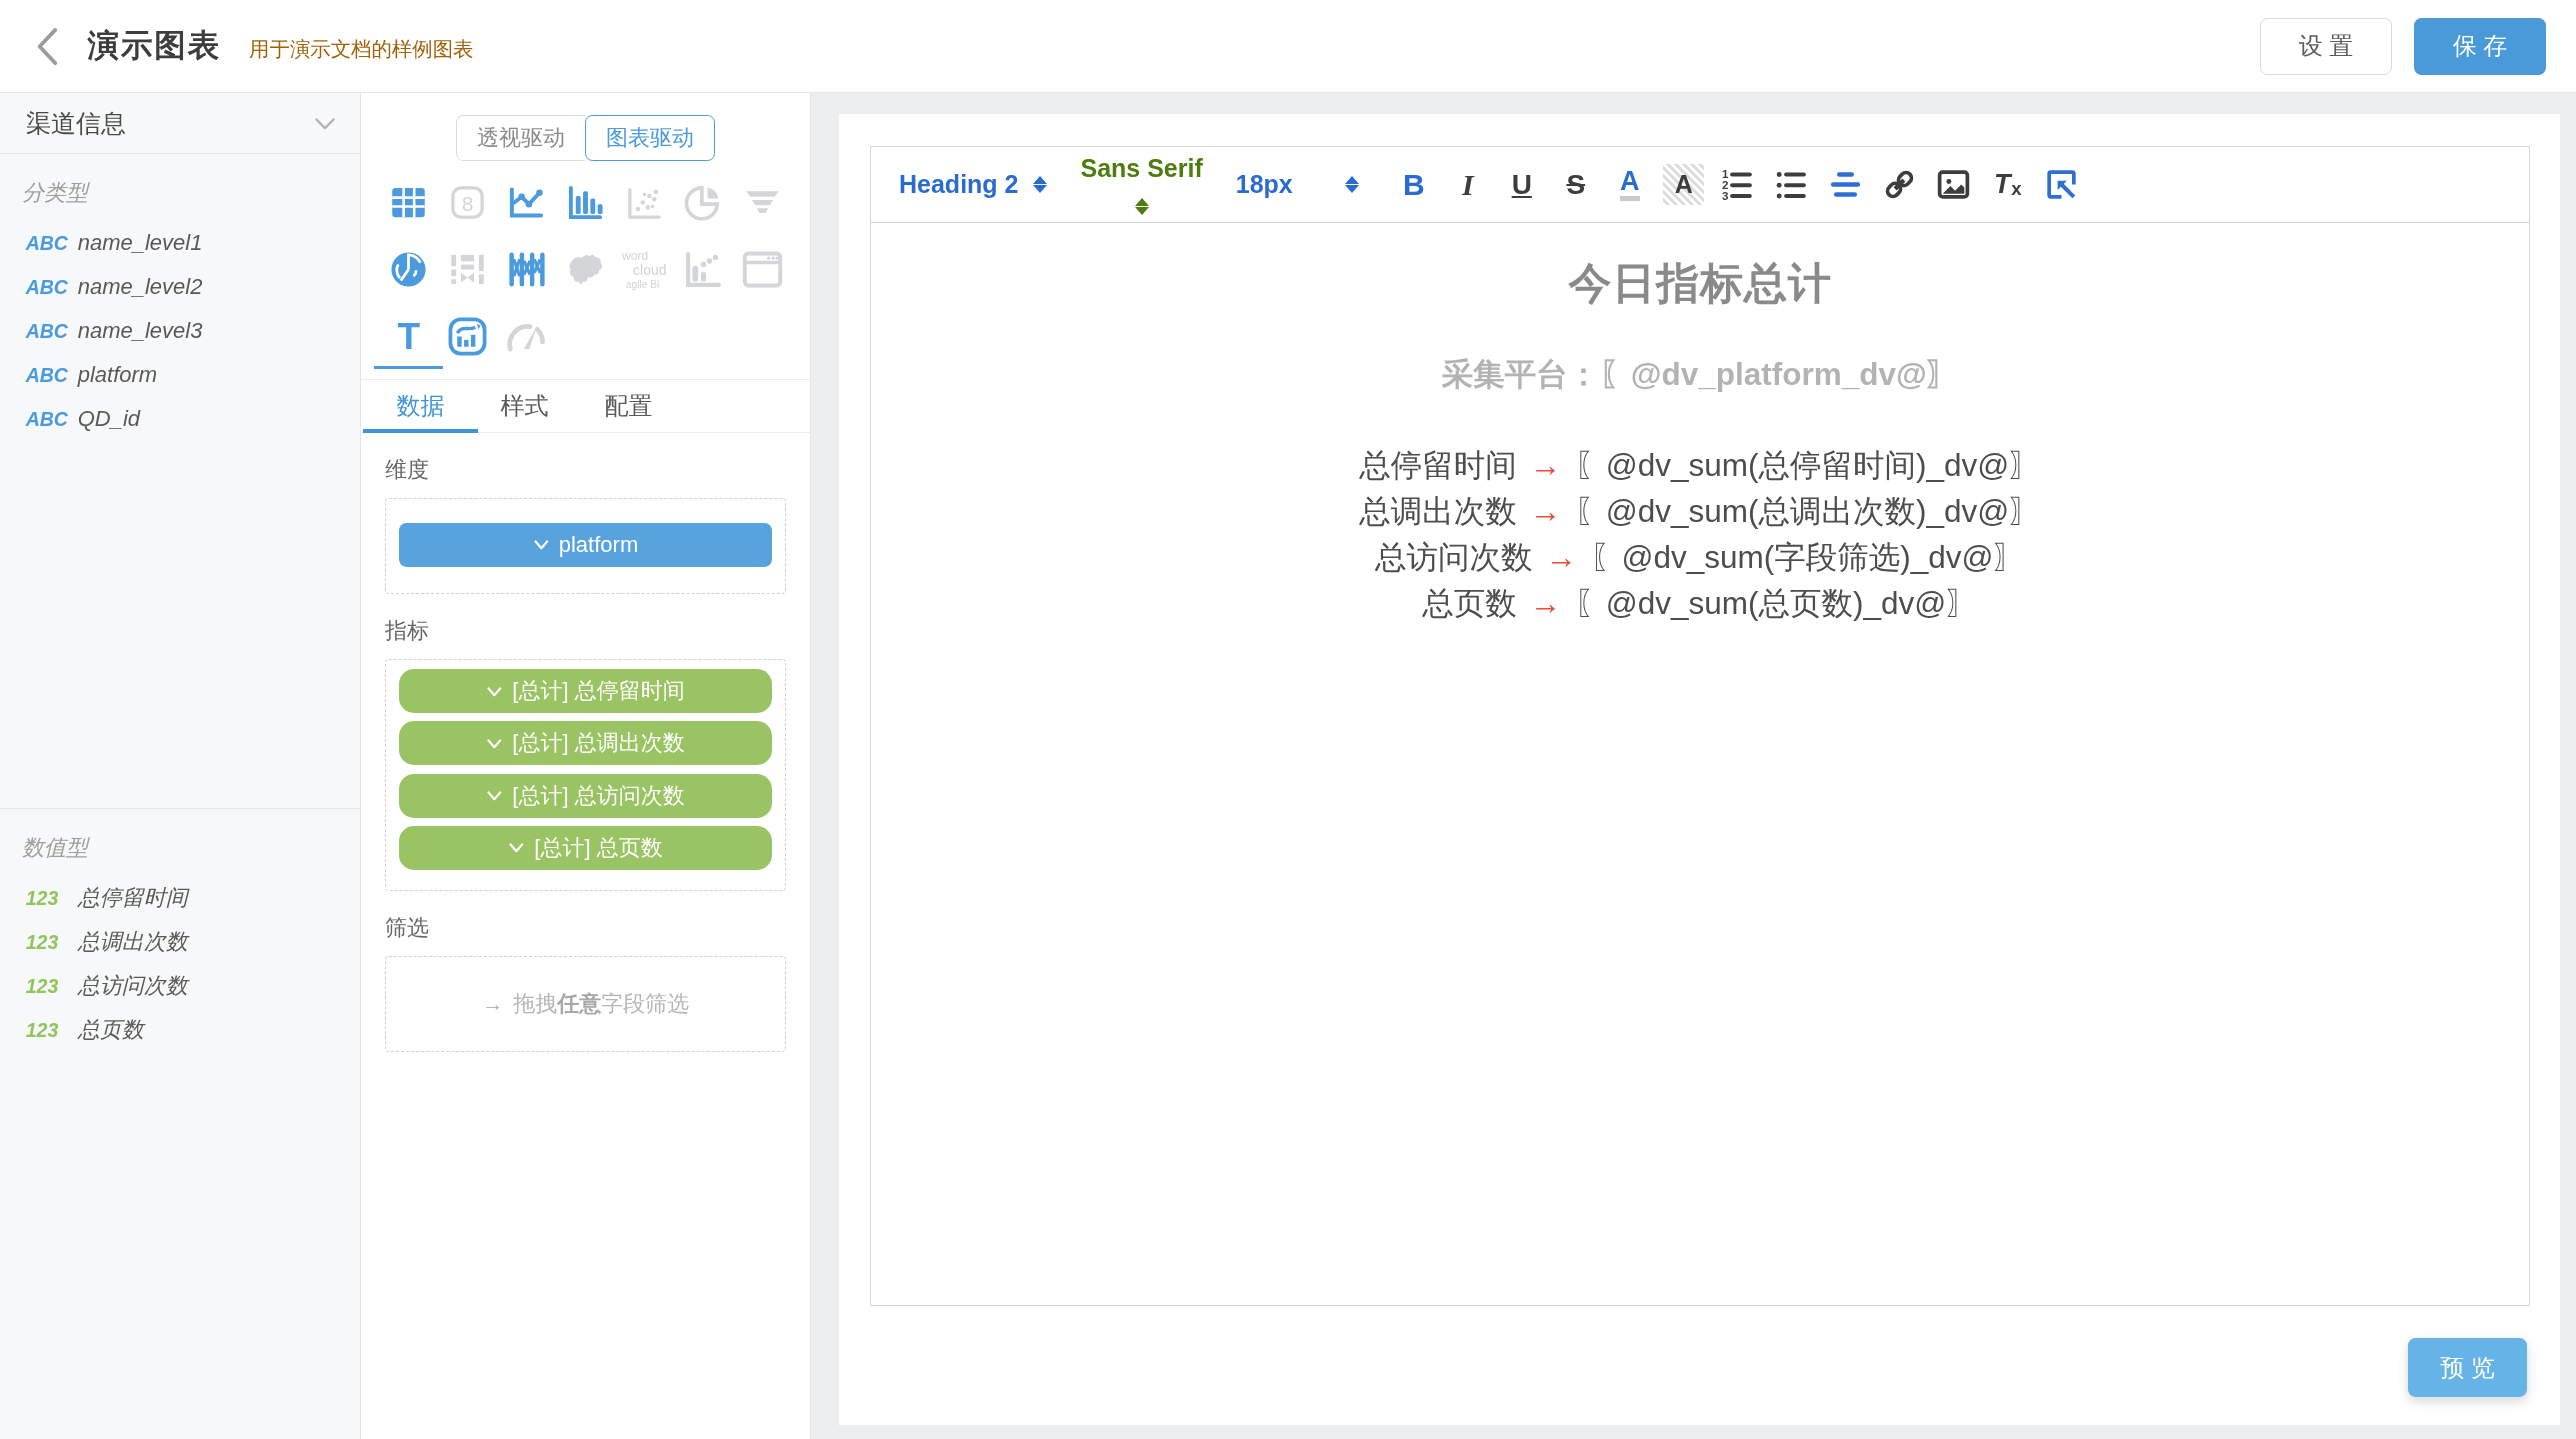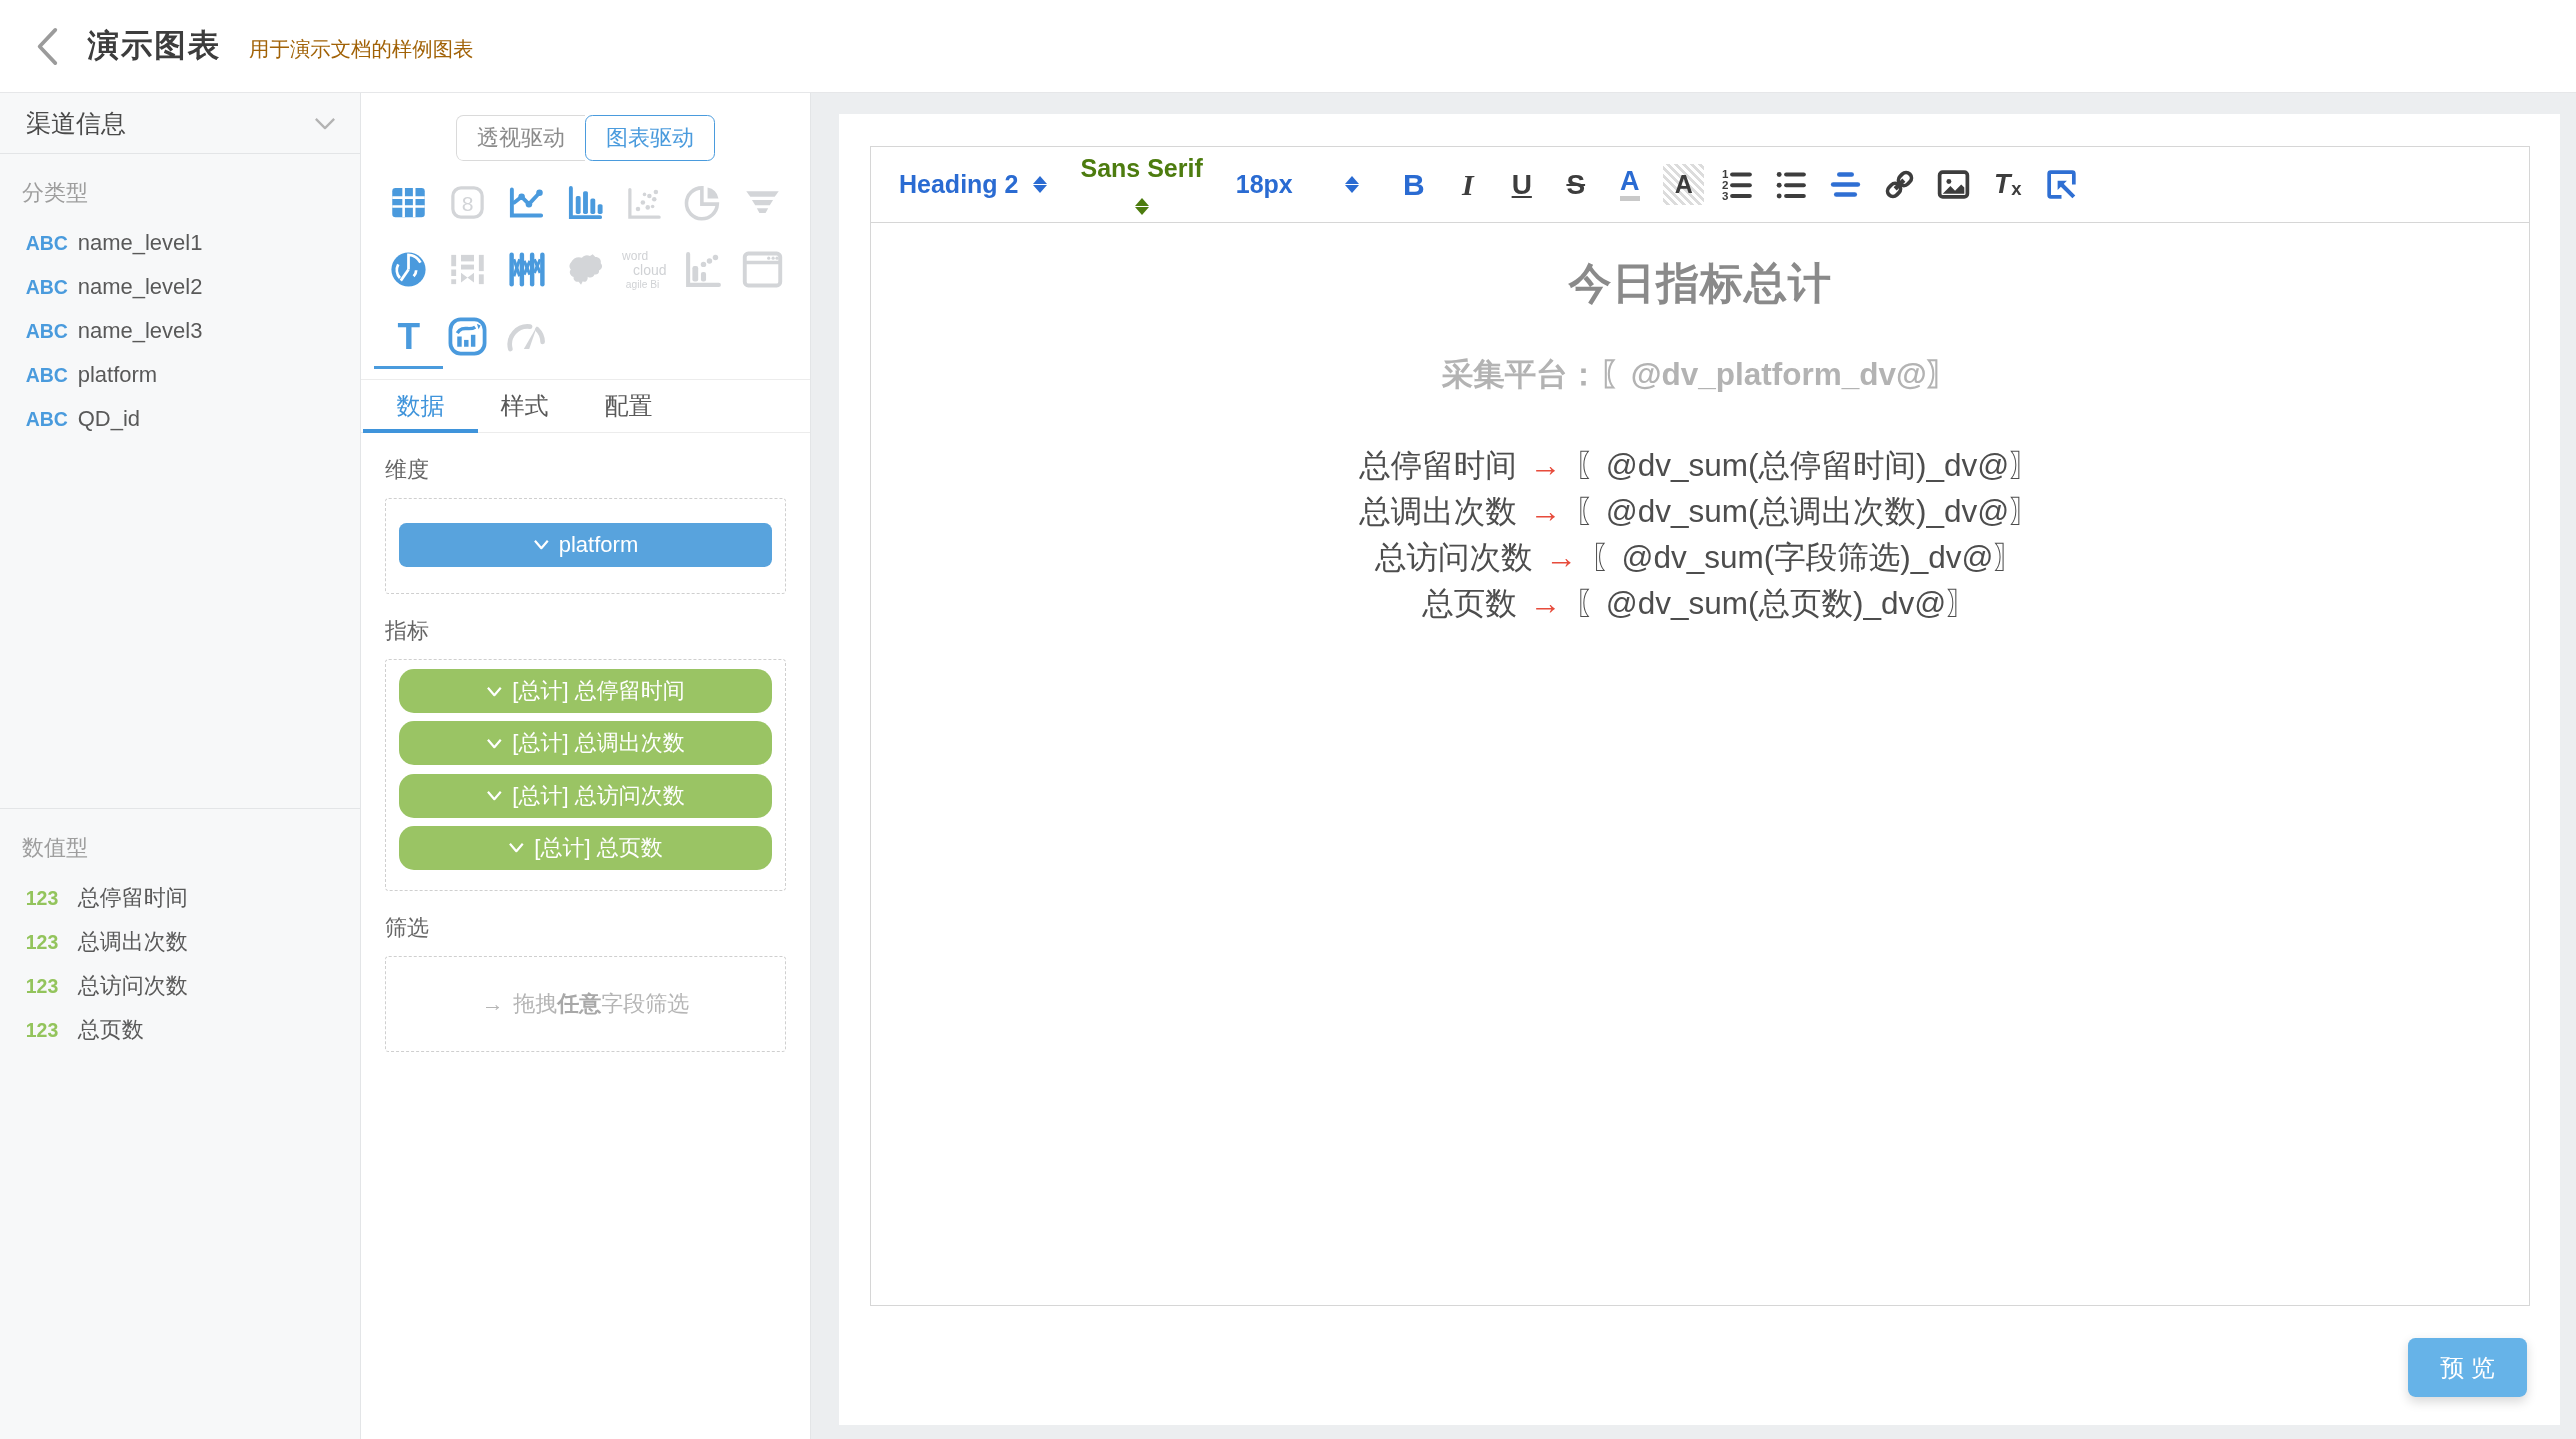--- a/index.html
+++ b/index.html
@@ -16,21 +16,21 @@
   .btn { height:57px; min-width:132px; border-radius:7.4px; font-size:24px; display:flex; align-items:center; justify-content:center; cursor:pointer; padding:0 28px; }
   .btn-plain { background:#fff; border:0.9px solid #d9d9d9; color:#595959; }
   .btn-primary { background:#4a99d8; border:0.9px solid #4a99d8; color:#fff; }
 
   .body { flex:1; display:flex; min-height:0; }
 
   
   .sidebar { width:361px; flex:0 0 auto; background:#f7f8f9; border-right:0.9px solid #e3e5e7; }
   .dataset-row { height:61px; padding:0 24px 0 26px; display:flex; align-items:center; justify-content:space-between; border-bottom:0.9px solid #e3e5e7; cursor:pointer; }
   .dataset-name { font-size:25px; color:#4a4a4a; }
-  .side-section { padding:24px 0 0 22px; }
+  .side-section { padding:24px 0 0 22px;font-style:italic; }
   .side-label { font-size:22px; color:#9e9e9e; margin-bottom:13px; }
   .field-item { display:flex; align-items:center; height:44px; cursor:pointer; }
   .badge { font-size:19.5px; font-weight:bold; width:52px; flex:0 0 auto; margin-left:3.7px; }
   .badge-abc { color:#4a9bdd; }
   .badge-num { color:#93c45c; }
   .field-name { font-size:22px; color:#595959; }
   .side-spacer { height:367px; }
   .side-divider { border-top:0.9px solid #e3e5e7; }
 
   
@@ -112,20 +112,24 @@
 <div class="page">
 
   <div class="header">
     <div class="back-btn">
       <svg width="24" height="41" viewBox="0 0 26 44">
           <polyline points="22,4 5,22 22,40" fill="none" stroke="#9b9b9b" stroke-width="4" stroke-linecap="round" stroke-linejoin="round"></polyline>
         </svg>
     </div>
     <div class="app-title">演示图表</div>
     <div class="app-subtitle">用于演示文档的样例图表</div>
+    <div class="header-right">
+      <div class="btn btn-plain">设 置</div>
+      <div class="btn btn-primary">保 存</div>
+    </div>
   </div>
 
   <div class="body">
 
     <div class="sidebar">
       <div class="dataset-row">
         <span class="dataset-name">渠道信息</span>
         <svg width="22" height="13" viewBox="0 0 24 14">
             <polyline points="2,2 12,12 22,2" fill="none" stroke="#b3b3b3" stroke-width="2.5" stroke-linejoin="round"></polyline>
           </svg>

